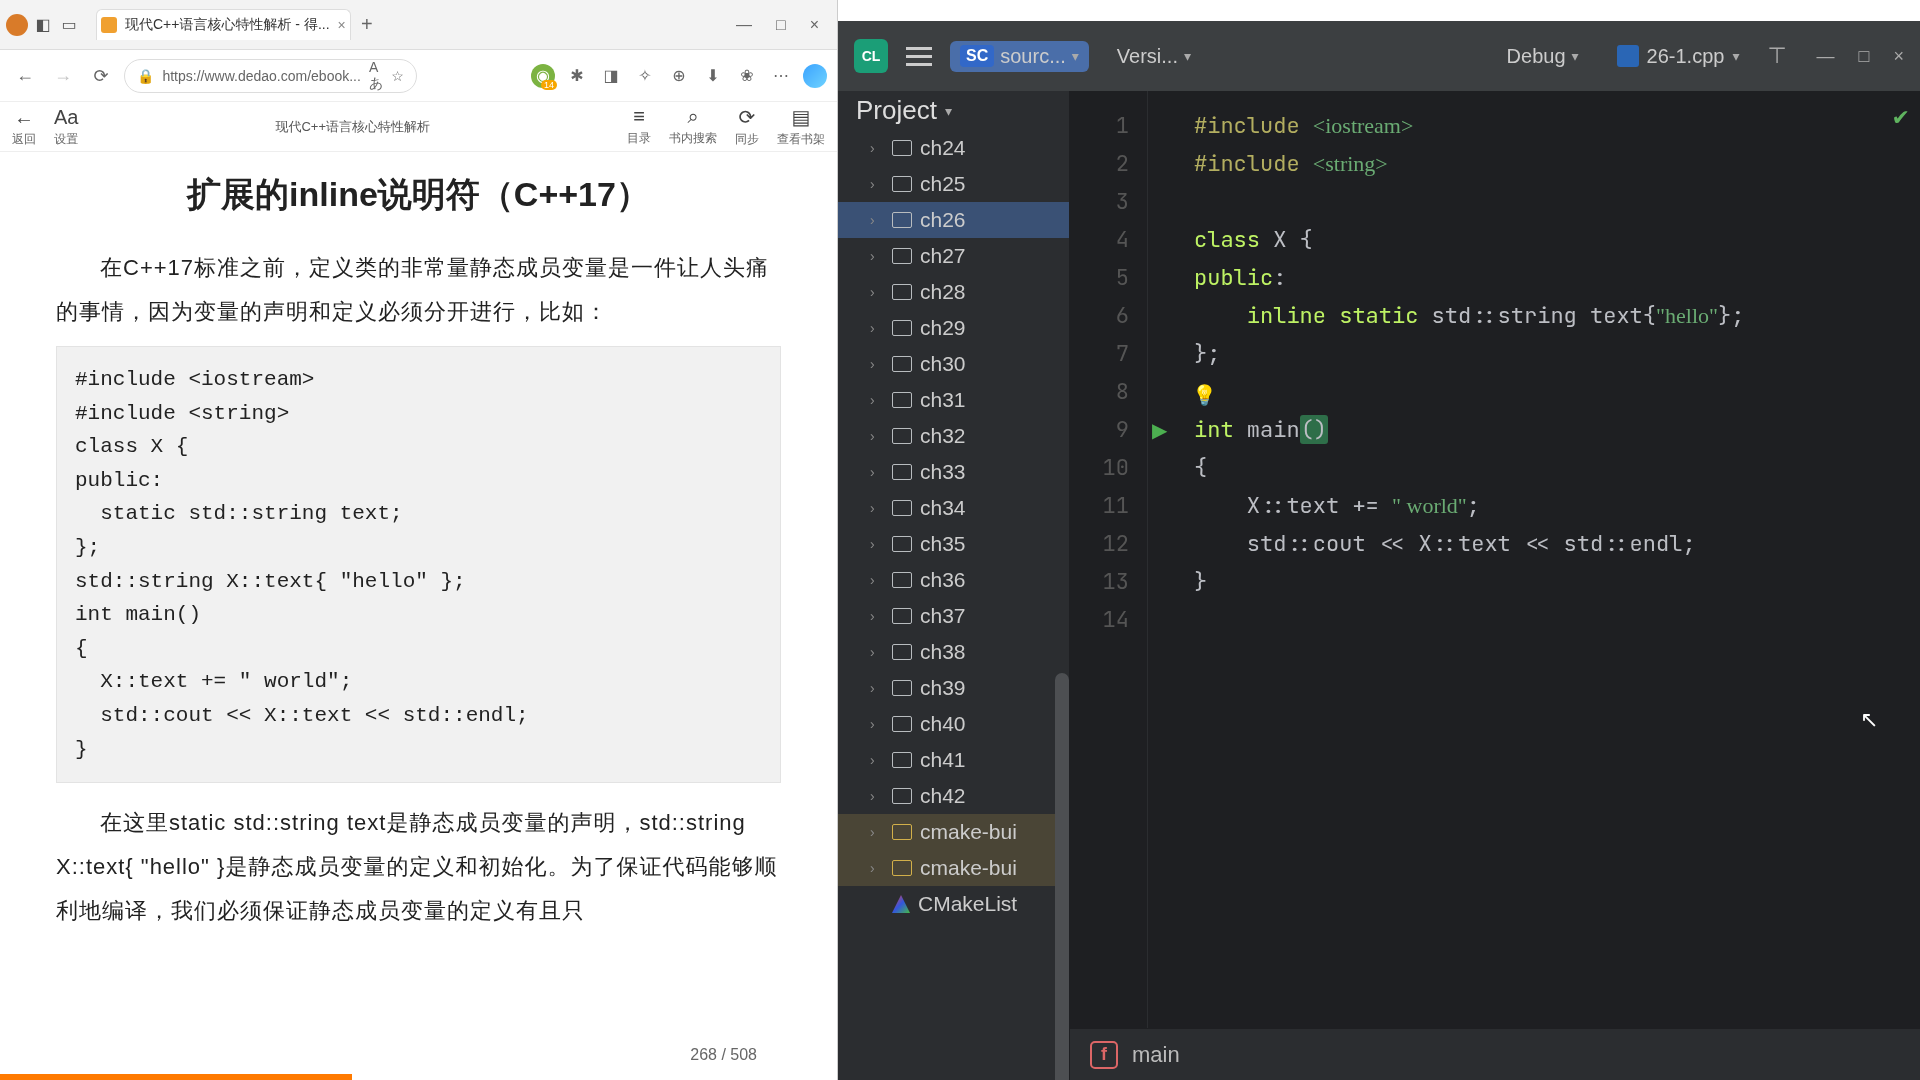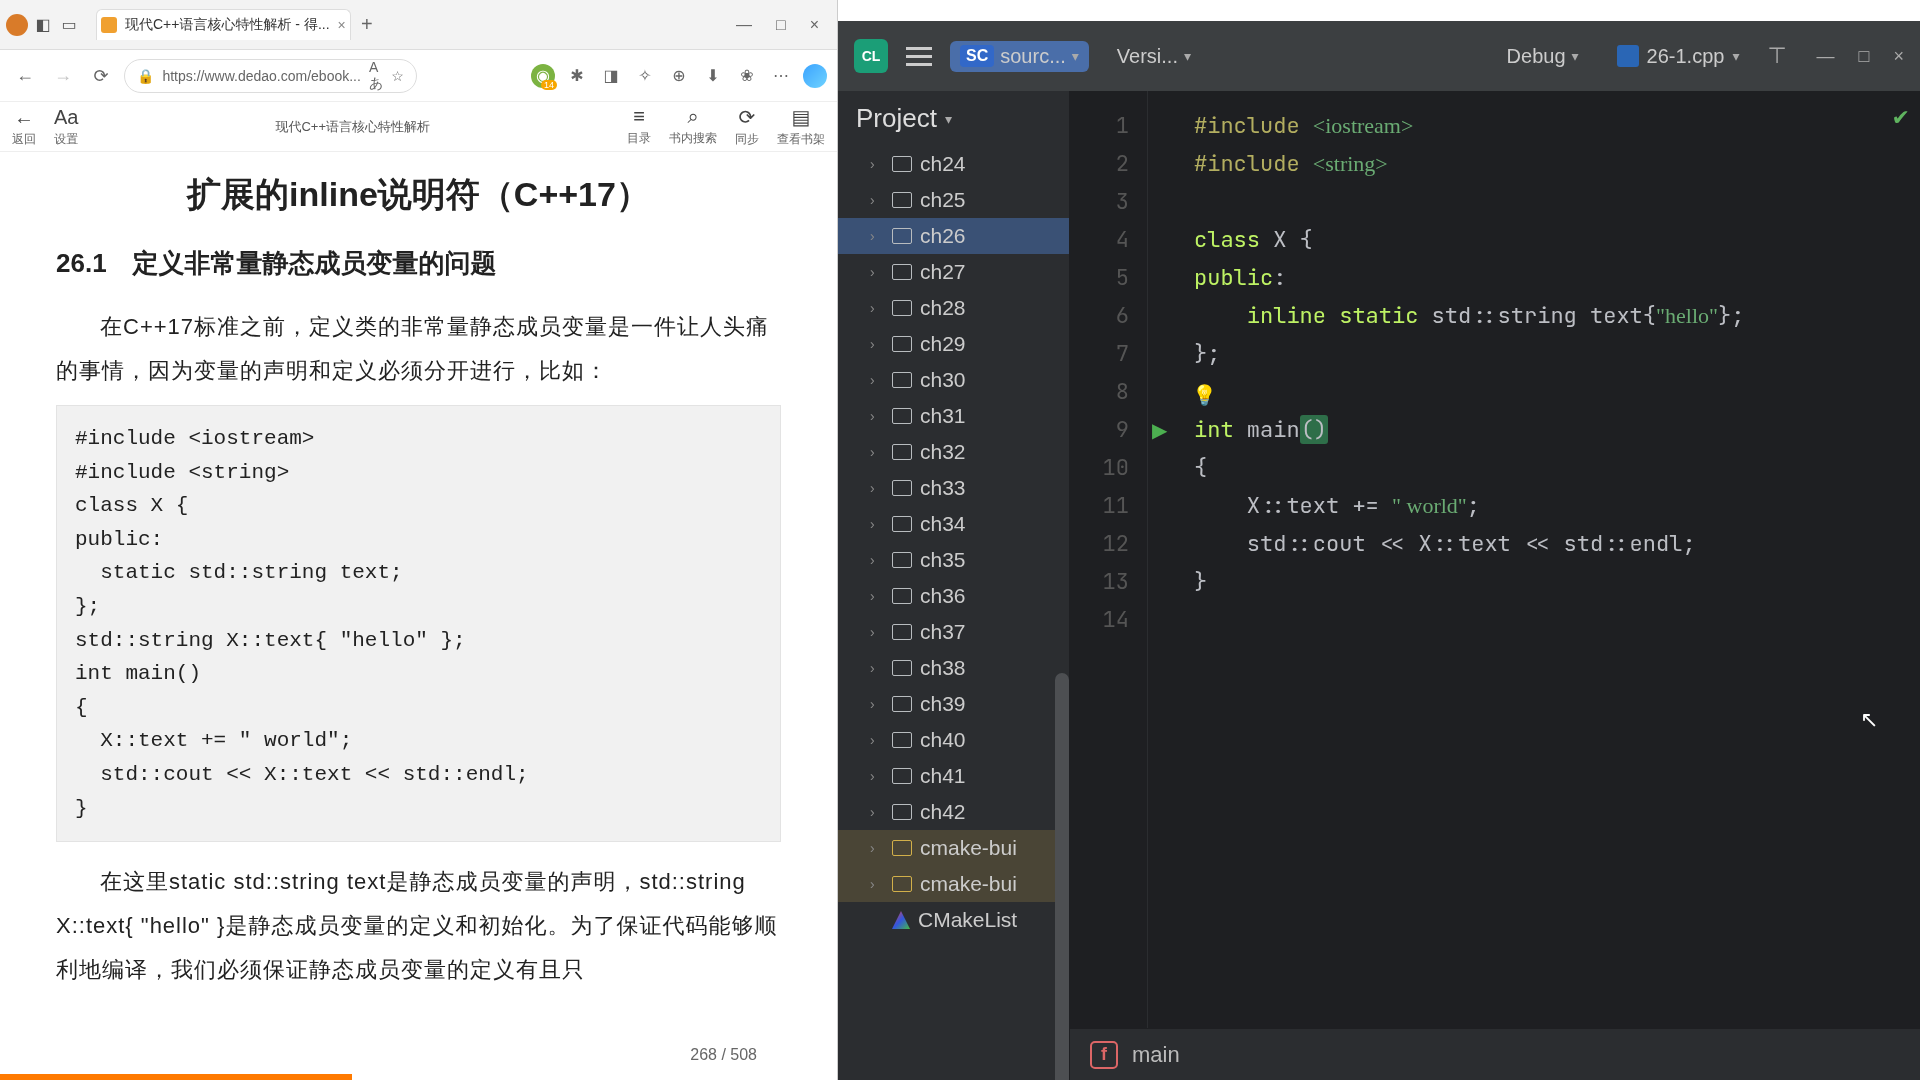--- a/index.html
+++ b/index.html
@@ -51,21 +51,21 @@
 .tb-pill { display:flex; align-items:center; gap:6px; padding:4px 10px; border-radius:6px;}
 .tb-pill.sc { background:#4a6ea9;}
 .tb-pill .scbox { background:#3268c8; padding:2px 6px; border-radius:4px; font-weight:bold; color:#fff; font-size:16px;}
 .tb-chev { color:#aaa; font-size:14px;}
 .tb-spacer { flex:1;}
 .tb-file { display:flex; align-items:center; gap:8px; padding:4px 10px; border-radius:6px;}
 .tb-file .fico { width:22px; height:22px; background:#2a66b5; border-radius:3px;}
 .winctrl2 { display:flex; gap:24px; margin-left:12px; color:#aaa; font-size:18px;}
 .ide-body { flex:1; display:flex; overflow:hidden;}
 .projpanel { width:232px; background:#2b2d30; border-right:1px solid #1e1f22; display:flex; flex-direction:column; color:#ccc; font-size:21px; overflow:hidden; position:relative;}
-.projhead { padding:12px 18px; font-size:26px; font-weight:500; color:#ddd; display:flex; align-items:center; gap:8px;}
+.projhead { padding:4px 18px; font-size:26px; font-weight:500; color:#ddd; display:flex; align-items:center; gap:8px;}
 .tree { flex:1; overflow:hidden;}
 .node { display:flex; align-items:center; gap:8px; padding:6px 10px 6px 32px; white-space:nowrap;}
 .node .chev { color:#888; font-size:14px; width:14px;}
 .node .fold { width:20px; height:16px; border-radius:2px; border:1.5px solid #b8bcbf; display:inline-block;}
 .node.sel { background:#3a5175;}
 .node.mod { background:#4a4536;}
 .node .cmico { width:18px; height:18px; display:inline-block; background:linear-gradient(135deg,#e44,#35d,#4b4); clip-path:polygon(50% 0,100% 100%,0 100%);}
 .projscroll { position:absolute; right:0; top:582px; width:14px; height:420px; background:#4d4f52; border-radius:7px;}
 .editor { flex:1; display:flex; flex-direction:column; background:#1e1f22; position:relative;}
 .gutter-code { flex:1; display:flex; font-family:"JetBrains Mono","Consolas",monospace; font-size:22px;}
@@ -155,21 +155,20 @@
         </div>
       <div class="rtb-btn">
           <span class="ico">▤</span>
           <span>查看书架</span>
         </div>
     </div>
   </div>
 
   <div class="reader-body">
     <div class="chapter-ttl">扩展的inline说明符（C++17）</div>
-    <div class="sect">26.1　定义非常量静态成员变量的问题</div>
     <div class="para">在C++17标准之前，定义类的非常量静态成员变量是一件让人头痛的事情，因为变量的声明和定义必须分开进行，比如：</div>
     <div class="codebox">#include &lt;iostream&gt;
 #include &lt;string&gt;
 class X {
 public:
   static std::string text;
 };
 std::string X::text{ "hello" };
 int main()
 {

